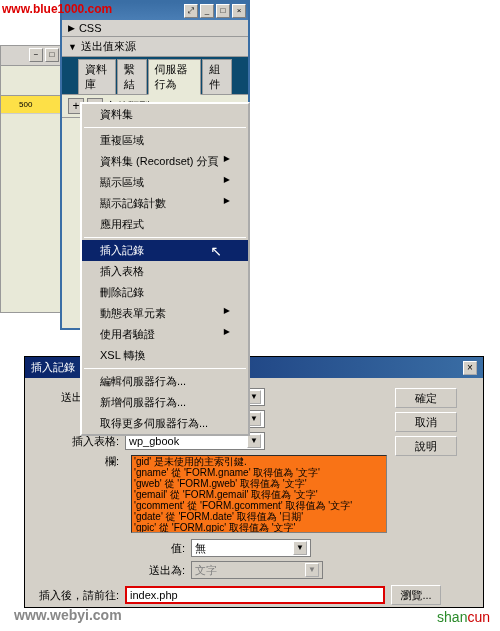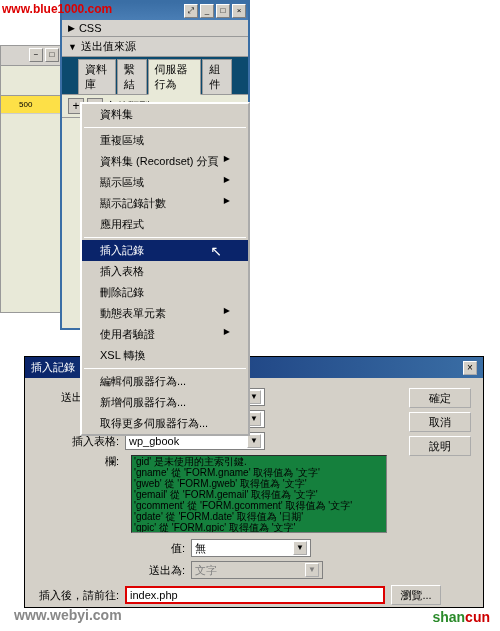--- a/index.html
+++ b/index.html
@@ -25,38 +25,38 @@
 .cursor { position: absolute; right: 26px; top: 3px; font-size: 14px; color: #fff; pointer-events: none; }
 
 .left-frag { position: absolute; left: 0; top: 45px; width: 62px; height: 268px; background: #e8e9d8; border: 1px solid #999; overflow: hidden; }
 .left-frag .tb { height: 20px; background: #d6d3ce; border-bottom: 1px solid #999; display: flex; justify-content: flex-end; gap: 2px; padding: 2px; }
 .left-frag .ruler { height: 18px; background: #fde047; border-bottom: 1px solid #ccc; font-size: 8px; padding-left: 18px; line-height: 18px; }
 .right-frag { position: absolute; left: 192px; top: 110px; width: 56px; height: 205px; background: #fff; border: 1px solid #999; font-size: 8px; line-height: 14px; overflow: hidden; padding: 2px; color: #333; }
 .right-frag div { white-space: nowrap; }
 
 .url1 { position: absolute; left: 2px; top: 2px; color: #d00; font-size: 12px; font-weight: bold; z-index: 20; }
 .url2 { position: absolute; left: 14px; bottom: 8px; color: #888; font-size: 14px; font-weight: bold; }
-.logo { position: absolute; right: 10px; bottom: 6px; font-size: 14px; font-weight: bold; text-align: right; }
+.logo { position: absolute; right: 10px; bottom: 6px; font-size: 14px; font-weight: normal; text-align: right; }
 .logo .g { color: #2a8a2a; } .logo .r { color: #c00; }
 
 .red-arrow { position: absolute; left: 212px; top: 322px; width: 28px; height: 28px; }
 .red-arrow svg { width: 100%; height: 100%; }
 
 .dialog { position: absolute; left: 24px; top: 356px; width: 460px; height: 252px; background: #d4d0c8; border: 1px solid #000; }
 .dlg-title { background: linear-gradient(90deg, #0a246a, #3a6ea5); color: #fff; padding: 3px 6px; font-size: 11px; display: flex; justify-content: space-between; align-items: center; }
 .dlg-title .x { width: 14px; height: 14px; background: #d4d0c8; color: #000; text-align: center; line-height: 12px; font-size: 10px; border: 1px outset #fff; }
 .dlg-body { padding: 10px 10px; position: relative; }
 .form-row { display: flex; align-items: center; margin-bottom: 4px; }
 .form-label { width: 90px; text-align: right; padding-right: 6px; font-size: 11px; }
 .form-input, .form-select { height: 18px; border: 1px solid #808080; background: #fff; font-size: 11px; padding: 0 3px; }
 .form-select { width: 140px; display: flex; justify-content: space-between; align-items: center; }
 .drop-btn { width: 14px; height: 14px; background: #d4d0c8; border: 1px outset #fff; text-align: center; font-size: 8px; line-height: 12px; }
-.listbox { margin-left: 96px; width: 256px; height: 78px; background: #15803d; border: 1px inset #808080; font-size: 10px; overflow: hidden; line-height: 11px; }
+.listbox { margin-left: 96px; width: 256px; height: 78px; background: #f97316; border: 1px inset #808080; font-size: 10px; overflow: hidden; line-height: 11px; }
 .listbox div { padding: 0 2px; white-space: nowrap; }
-.dlg-btns { position: absolute; right: 12px; top: 10px; display: flex; flex-direction: column; gap: 4px; }
+.dlg-btns { position: absolute; right: 26px; top: 10px; display: flex; flex-direction: column; gap: 4px; }
 .dlg-btn { width: 62px; height: 20px; background: #d4d0c8; border: 1px outset #fff; font-size: 11px; }
 .red-input { border: 2px solid #d00 !important; }
 .disabled-input { background: #d4d0c8 !important; color: #808080; }
 </style>
 </head>
 <body>
 
 <div class="url1">www.blue1000.com</div>
 
 <div class="left-frag">

